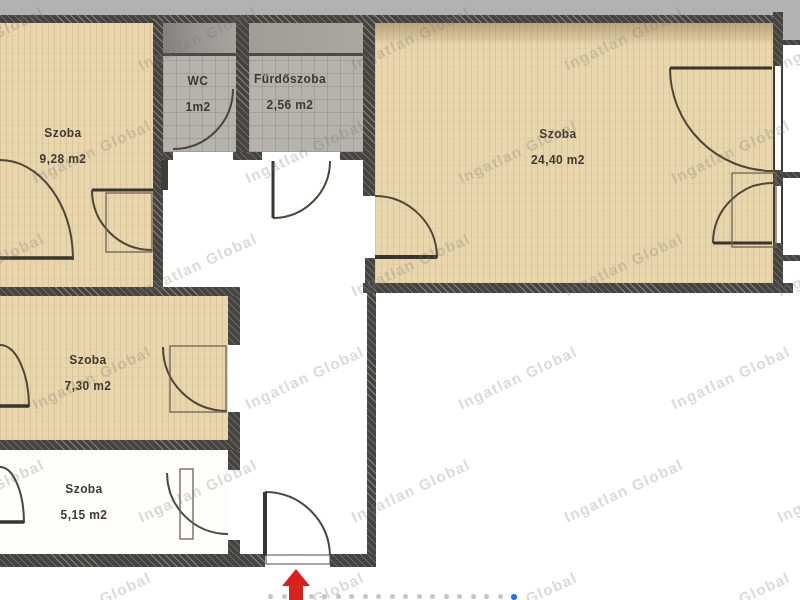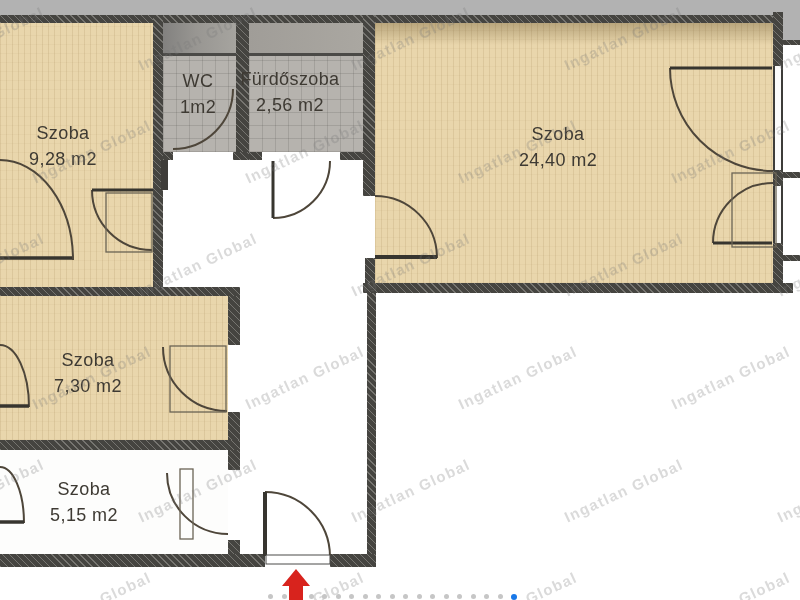--- a/index.html
+++ b/index.html
@@ -35,21 +35,21 @@
   }
   .window-seg{
     background:#fbfbfa;
     border-left:2px solid #3d3c39;
     border-right:2px solid #3d3c39;
     box-sizing:border-box;
   }
   .gray-strip{background:#b2b2b2;}
   
   .room-label{
-    color:#3e3a33;font-weight:normal;font-size:18px;line-height:26px;
+    color:#3e3a33;font-weight:bold;font-size:12px;line-height:26px;
     text-align:center;letter-spacing:0.4px;white-space:nowrap;z-index:20;
   }
   
   #watermark-layer{left:0;top:0;width:800px;height:600px;z-index:30;pointer-events:none;}
   .wm{
     position:absolute;font-weight:bold;font-size:15px;letter-spacing:1.4px;
     transform:rotate(-25deg);white-space:nowrap;
   }
   
   .dot{position:absolute;border-radius:50%;z-index:40;cursor:pointer;}

